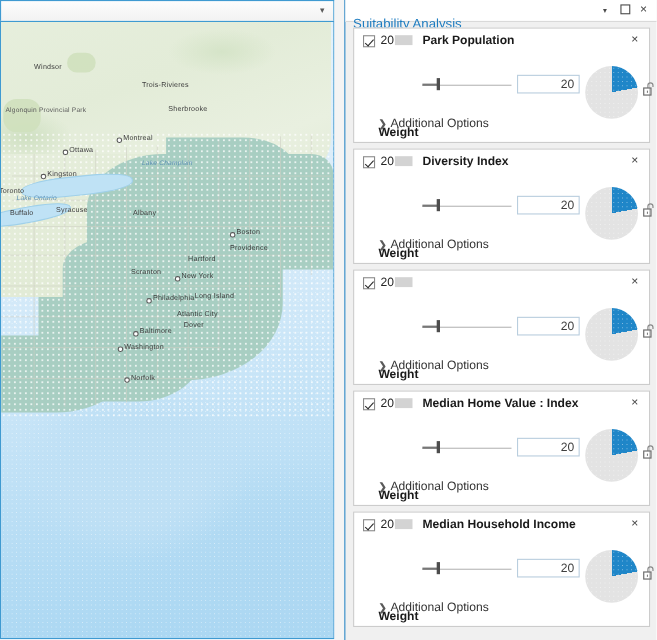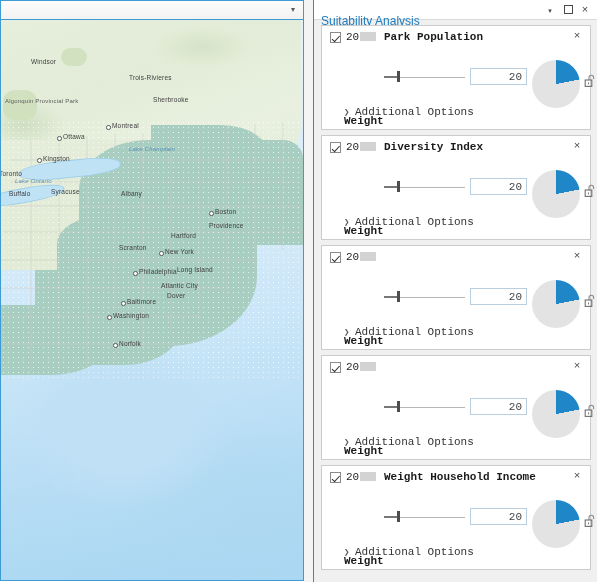--- a/index.html
+++ b/index.html
@@ -219,21 +219,20 @@
     padding: 5px 7px 0 7px;
     box-sizing: border-box;
   }
   .card {
     position: relative;
     background: #ffffff;
     border: 1px solid #cccccc;
     height: 105px;
     margin-bottom: 5px;
     box-sizing: border-box;
-    font-family: Liberation Mono, monospace;
   }
   .card-header {
     position: relative;
     height: 22px;
   }
   .card-check {
     position: absolute;
     left: 8px; top: 6px;
     width: 11px; height: 11px;
     border: 1px solid #8a8a8a;
@@ -561,20 +560,21 @@
           </div>
           <div class="addl-row">
             <div class="addl-chevron">❯</div>
             <div class="addl-text">Additional Options</div>
           </div>
         </div>
         <div class="card">
           <div class="card-header">
             <div class="card-check"></div>
             <div class="card-year"><span>20</span><span class="card-year-redacted"></span></div>
+            <div class="card-title">Median Home Value : Index</div>
             <div class="card-close">×</div>
           </div>
           <div class="weight-row">
             <div class="weight-label">Weight</div>
             <div class="slider">
               <div class="slider-track"></div>
               <div class="slider-fill" style="width: 14px;"></div>
               <div class="slider-thumb" style="left: 13px;"></div>
             </div>
             <div class="weight-input">20</div>
@@ -590,21 +590,21 @@
           </div>
           <div class="addl-row">
             <div class="addl-chevron">❯</div>
             <div class="addl-text">Additional Options</div>
           </div>
         </div>
         <div class="card">
           <div class="card-header">
             <div class="card-check"></div>
             <div class="card-year"><span>20</span><span class="card-year-redacted"></span></div>
-            <div class="card-title">Weight Household Income</div>
+            <div class="card-title">Median Household Income</div>
             <div class="card-close">×</div>
           </div>
           <div class="weight-row">
             <div class="weight-label">Weight</div>
             <div class="slider">
               <div class="slider-track"></div>
               <div class="slider-fill" style="width: 14px;"></div>
               <div class="slider-thumb" style="left: 13px;"></div>
             </div>
             <div class="weight-input">20</div>

